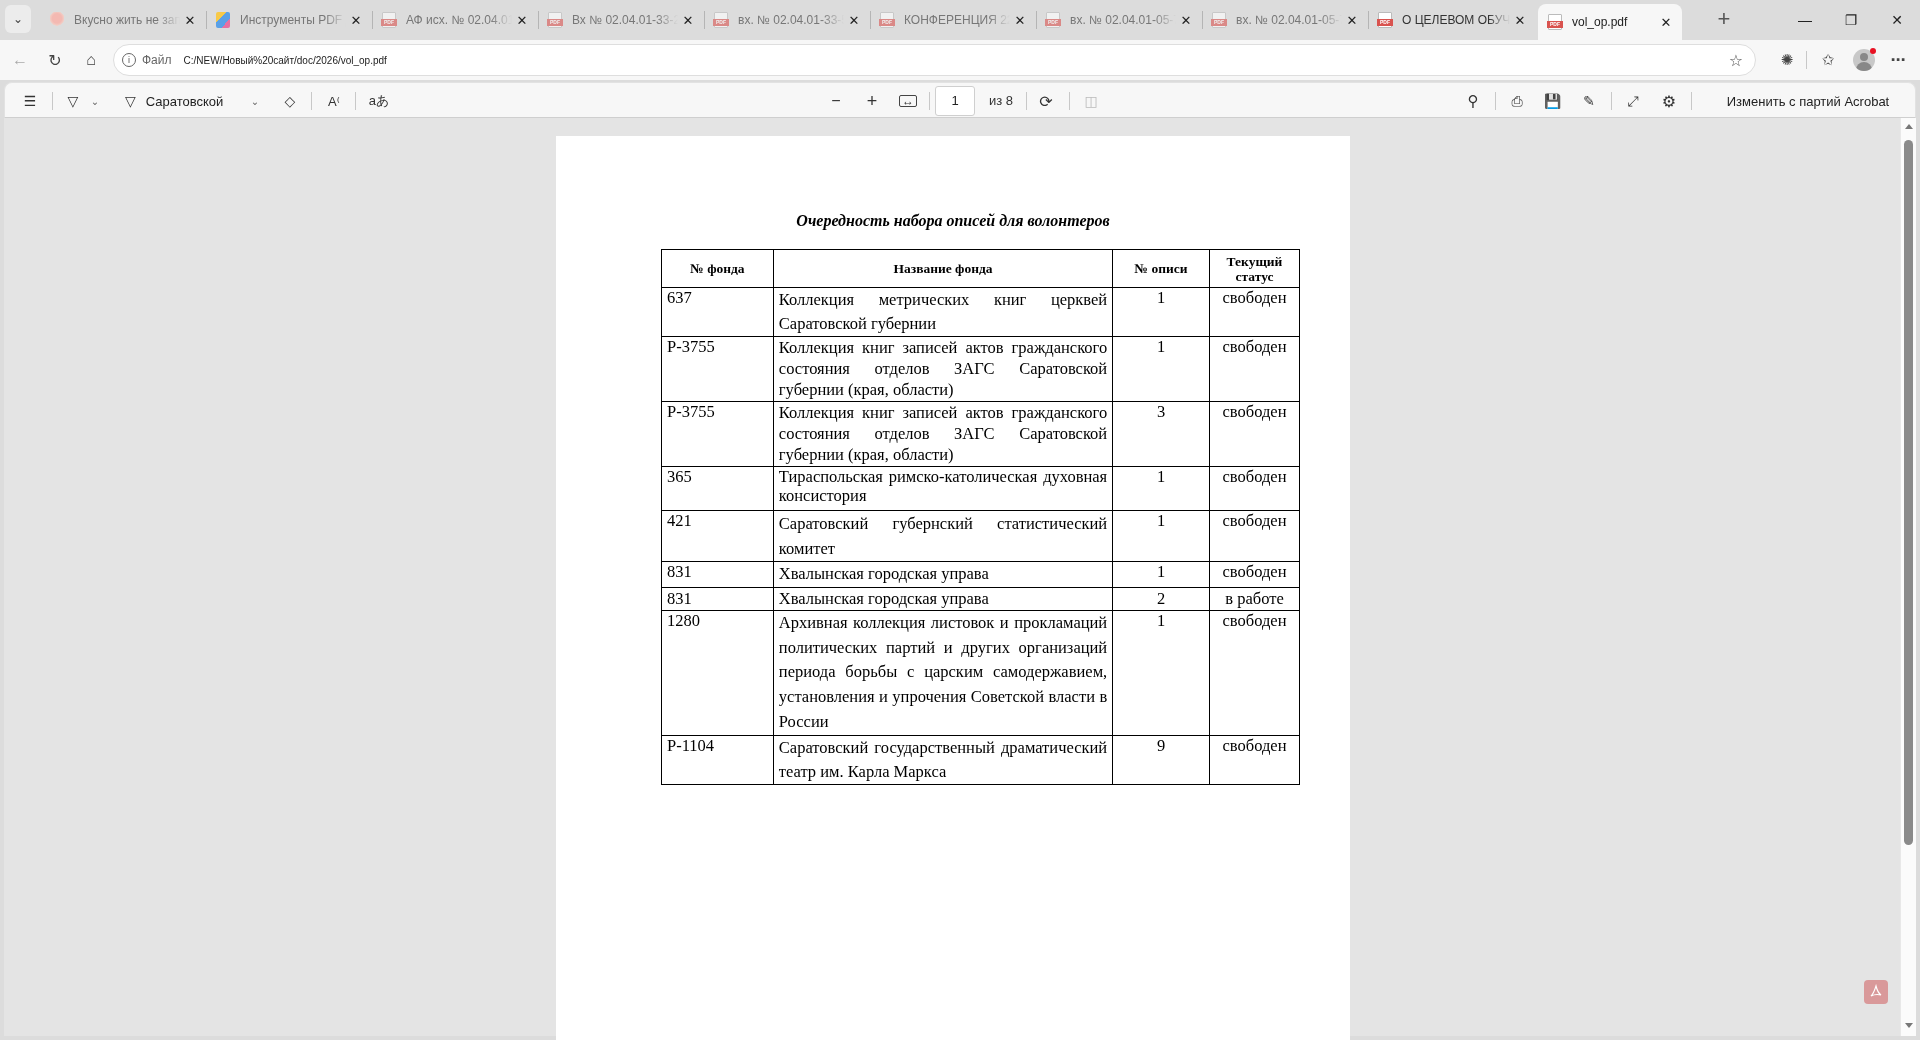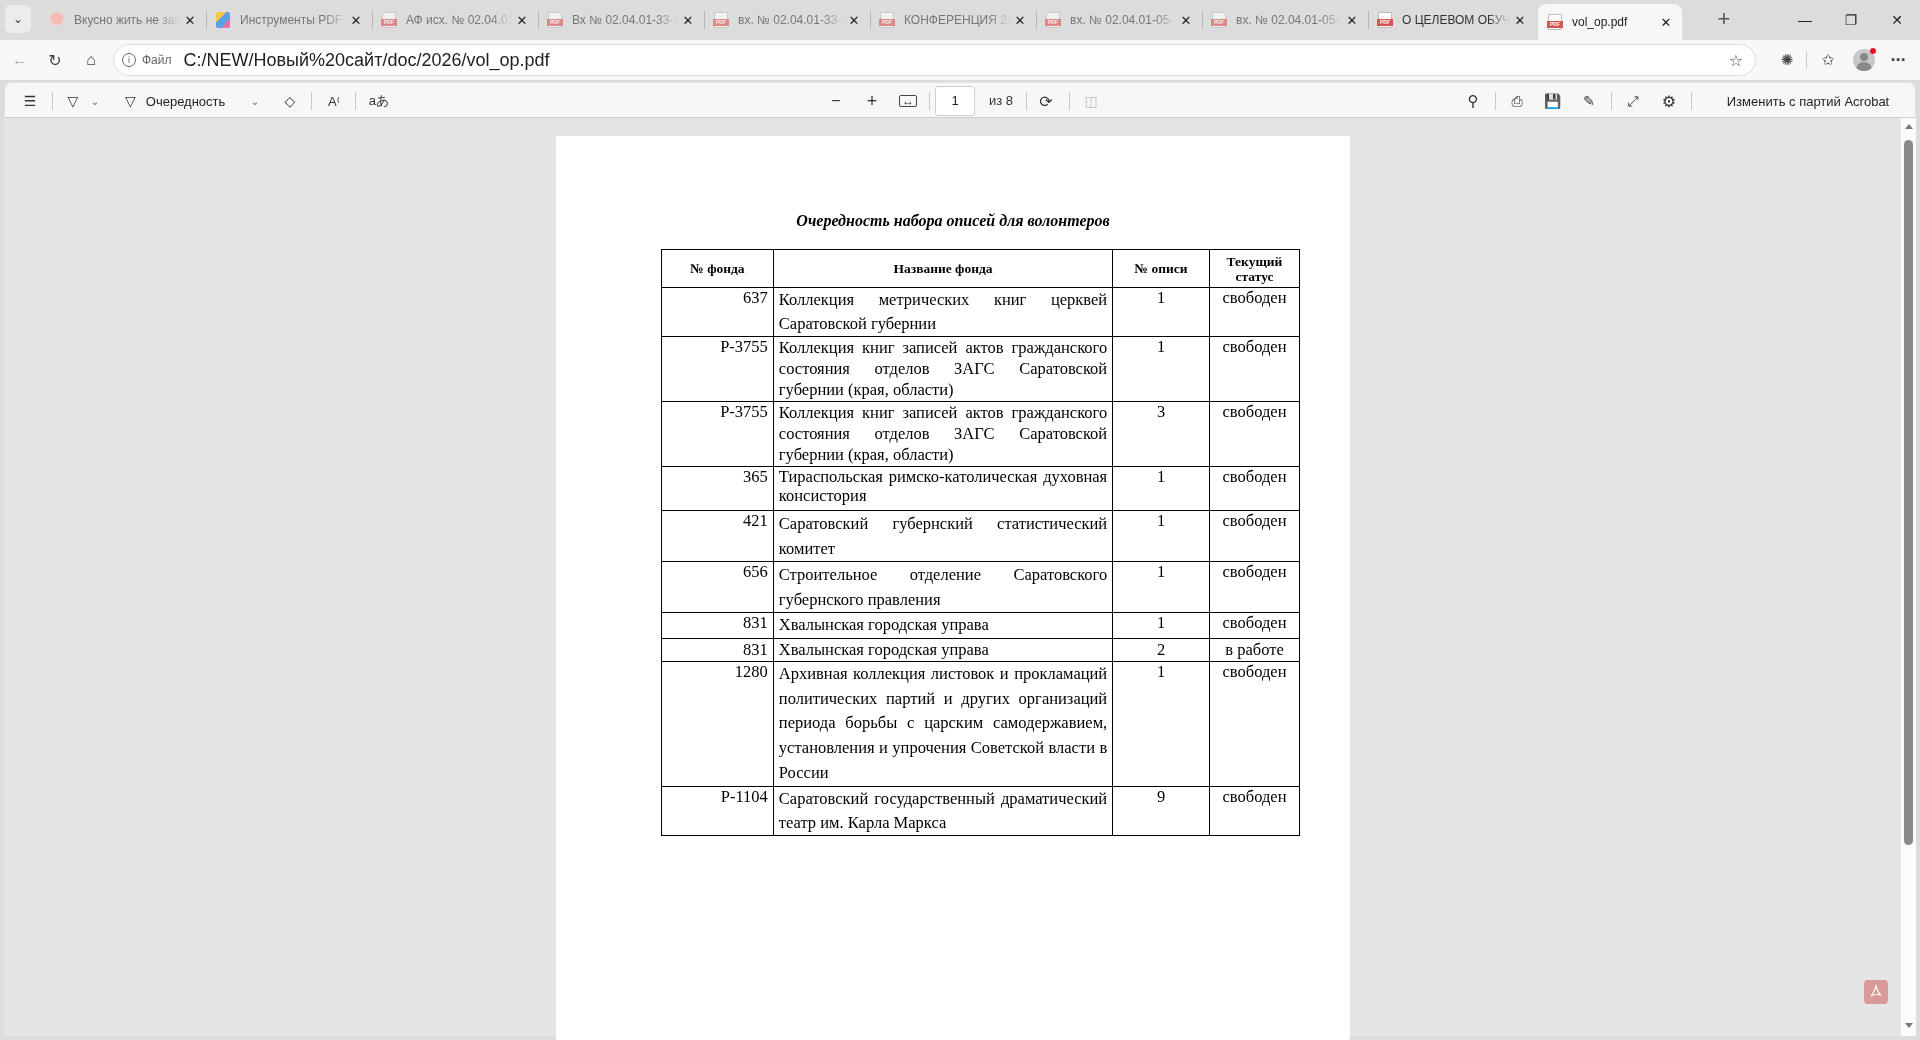--- a/index.html
+++ b/index.html
@@ -16,21 +16,21 @@
   .pdf-ic::after { content: "PDF"; position: absolute; left: -2px; top: 6px; width: 16px; height: 7px; background: #d9534f; color: #fff; font-size: 5px; line-height: 7px; text-align: center; font-weight: bold; }
   .tab.dim .pdf-ic { opacity: .6; }
   .newtab { position: absolute; left: 1710px; top: 6px; width: 28px; height: 28px; color: #555; font-size: 22px; text-align: center; line-height: 26px; }
   .winbtn { position: absolute; top: 0; width: 46px; height: 40px; display: flex; align-items: center; justify-content: center; color: #222; font-size: 14px; }
 
   .addrbar { position: absolute; left: 0; top: 40px; width: 1920px; height: 40px; background: #f7f7f7; }
   .navbtn { position: absolute; top: 8px; width: 24px; height: 24px; display: flex; align-items: center; justify-content: center; color: #444; font-size: 16px; }
   .omnibox { position: absolute; left: 113px; top: 4px; width: 1643px; height: 32px; background: #fff; border: 1px solid #dedede; border-radius: 16px; display: flex; align-items: center; }
   .omnibox .info { width: 14px; height: 14px; border: 1px solid #666; border-radius: 50%; font-size: 9px; color: #555; display: flex; align-items: center; justify-content: center; margin-left: 8px; }
   .omnibox .scheme { font-size: 12px; color: #666; margin-left: 6px; }
-  .omnibox .url { font-size: 18px; color: #222; margin-left: 12px; }
+  .omnibox .url { font-size: 10px; color: #222; margin-left: 12px; }
   .omnibox .star { position: absolute; right: 12px; top: 6px; color: #555; font-size: 16px; }
   .rticon { position: absolute; top: 8px; width: 24px; height: 24px; display: flex; align-items: center; justify-content: center; color: #444; font-size: 15px; }
   .avatar { position: absolute; left: 1853px; top: 9px; width: 22px; height: 22px; border-radius: 50%; background: #c8c8c8; overflow: hidden; }
   .avatar::before { content: ""; position: absolute; left: 7px; top: 4px; width: 8px; height: 8px; border-radius: 50%; background: #888; }
   .avatar::after { content: ""; position: absolute; left: 3px; top: 13px; width: 16px; height: 12px; border-radius: 8px 8px 0 0; background: #888; }
   .avatar-dot { position: absolute; left: 1870px; top: 8px; width: 6px; height: 6px; border-radius: 50%; background: #e81123; }
   .vsep { position: absolute; width: 1px; height: 18px; background: #c8c8c8; }
 
   .pdftoolbar { position: absolute; left: 4px; top: 82px; width: 1912px; height: 36px; background: #f7f7f7; border: 1px solid #e2e2e2; border-bottom: 1px solid #cfcfcf; border-radius: 8px 8px 0 0; }
   .tb { position: absolute; top: 0; height: 36px; display: flex; align-items: center; justify-content: center; color: #333; font-size: 14px; }
@@ -45,21 +45,21 @@
   .scroll-down { position: absolute; left: 4px; bottom: 8px; width: 0; height: 0; border-left: 4px solid transparent; border-right: 4px solid transparent; border-top: 5px solid #777; }
   .scroll-thumb { position: absolute; left: 3px; top: 22px; width: 9px; height: 705px; border-radius: 5px; background: #8a8a8a; }
   .acrobat-btn { position: absolute; left: 1864px; top: 980px; width: 24px; height: 24px; border-radius: 4px; background: #d9999a; display: flex; align-items: center; justify-content: center; }
 
   .page { position: absolute; left: 556px; top: 136px; width: 794px; height: 912px; background: #fff; }
   .doc-title { position: absolute; left: 0; top: 76px; width: 794px; text-align: center; font-family: "Liberation Serif", "DejaVu Serif", serif; font-weight: bold; font-style: italic; font-size: 16px; color: #000; }
   table.doc { position: absolute; left: 105px; top: 113px; width: 639px; border-collapse: collapse; font-family: "Liberation Serif", "DejaVu Serif", serif; color: #000; }
   table.doc th, table.doc td { border: 1px solid #000; vertical-align: top; }
   table.doc th { font-size: 13.5px; font-weight: bold; text-align: center; vertical-align: middle; line-height: 15px; height: 38px; }
   table.doc td { font-size: 16.5px; line-height: 20px; padding: 0 5px; }
-  td.c-fond { text-align: right; width: 112px; }
+  td.c-fond { text-align: left; width: 112px; }
   td.c-name { text-align: justify; text-align-last: left; width: 340px; padding-left: 6px; }
   td.c-inv { text-align: center; width: 97px; }
   td.c-status { text-align: center; width: 90px; padding: 0 2px; }
   td.tight { line-height: 17px; }
   td.loose { line-height: 25px; }
 </style>
 </head>
 <body>
 
 <div class="tabstrip">
@@ -174,21 +174,21 @@
     </div>
   <div class="vsep" style="left:47px;top:9px"></div>
   <div class="tb" style="left:55px;width:26px">
       <span>▽</span>
     </div>
   <div class="tb" style="left:82px;width:16px;font-size:10px;color:#666">
       <span>⌄</span>
     </div>
   <div class="tb" style="left:120px;width:130px;justify-content:flex-start">
     <span style="margin-right:10px">▽</span>
-    <span class="tb-label">Очередность</span>
+    <span class="tb-label">Саратовской</span>
   </div>
   <div class="tb" style="left:242px;width:16px;font-size:10px;color:#666">
       <span>⌄</span>
     </div>
   <div class="tb" style="left:272px;width:26px">
       <span>◇</span>
     </div>
   <div class="vsep" style="left:306px;top:9px"></div>
   <div class="tb" style="left:316px;width:26px;font-size:13px">
       <span>A⁽</span>
@@ -282,26 +282,20 @@
         <td class="c-name tight" style="line-height:19px">Тираспольская римско-католическая духовная консистория</td>
         <td class="c-inv">1</td>
         <td class="c-status">свободен</td>
       </tr>
       <tr style="height:50px">
         <td class="c-fond">421</td>
         <td class="c-name" style="line-height:25px;text-align-last:left">Саратовский губернский статистический комитет</td>
         <td class="c-inv">1</td>
         <td class="c-status">свободен</td>
       </tr>
-      <tr style="height:50px">
-        <td class="c-fond">656</td>
-        <td class="c-name" style="line-height:25px">Строительное отделение Саратовского губернского правления</td>
-        <td class="c-inv">1</td>
-        <td class="c-status">свободен</td>
-      </tr>
       <tr style="height:26px">
         <td class="c-fond">831</td>
         <td class="c-name" style="line-height:23px">Хвалынская городская управа</td>
         <td class="c-inv">1</td>
         <td class="c-status">свободен</td>
       </tr>
       <tr style="height:23px">
         <td class="c-fond" style="line-height:22px">831</td>
         <td class="c-name" style="line-height:22px">Хвалынская городская управа</td>
         <td class="c-inv" style="line-height:22px">2</td>

